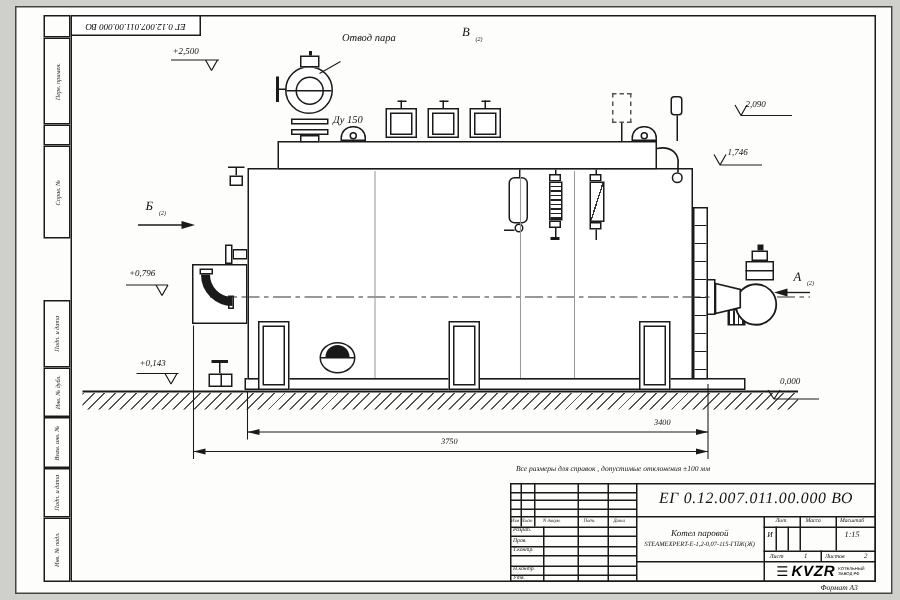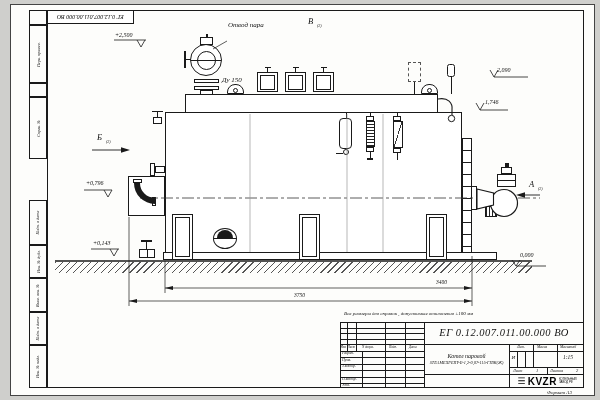--- a/index.html
+++ b/index.html
@@ -259,19 +259,19 @@
   <div class="t" style="left:537px;top:345.5px;font-size:3.8px;">Масса</div>
   <div class="t" style="left:560px;top:345.5px;font-size:3.8px;">Масштаб</div>
   <div class="t" style="left:511.5px;top:355px;font-size:5px;">И</div>
   <div class="t" style="left:563px;top:355px;font-size:5.5px;">1:15</div>
   <div class="t" style="left:513px;top:368.5px;font-size:4px;">Лист</div>
   <div class="t" style="left:536px;top:368.5px;font-size:4.5px;">1</div>
   <div class="t" style="left:550px;top:368.5px;font-size:4px;">Листов</div>
   <div class="t" style="left:576px;top:368.5px;font-size:4.5px;">2</div>
   <div style="position:absolute;left:510px;top:374.5px;width:74px;height:13px;display:flex;align-items:center;justify-content:center;gap:2px;font-family:'Liberation Sans',sans-serif;">
     <span style="font-size:9px;line-height:1;">☰</span>
-    <span style="font-size:10px;font-weight:bold;letter-spacing:0.5px;">KVZR</span>
+    <span style="font-size:10px;font-weight:bold;letter-spacing:0.5px;font-style:italic;">KVZR</span>
     <span style="display:flex;flex-direction:column;font-size:2.8px;line-height:1.2;">
       <span>КОТЕЛЬНЫЙ</span>
       <span>ЗАВОД РФ</span>
     </span>
   </div>
 </div>
 
 </body></html>

